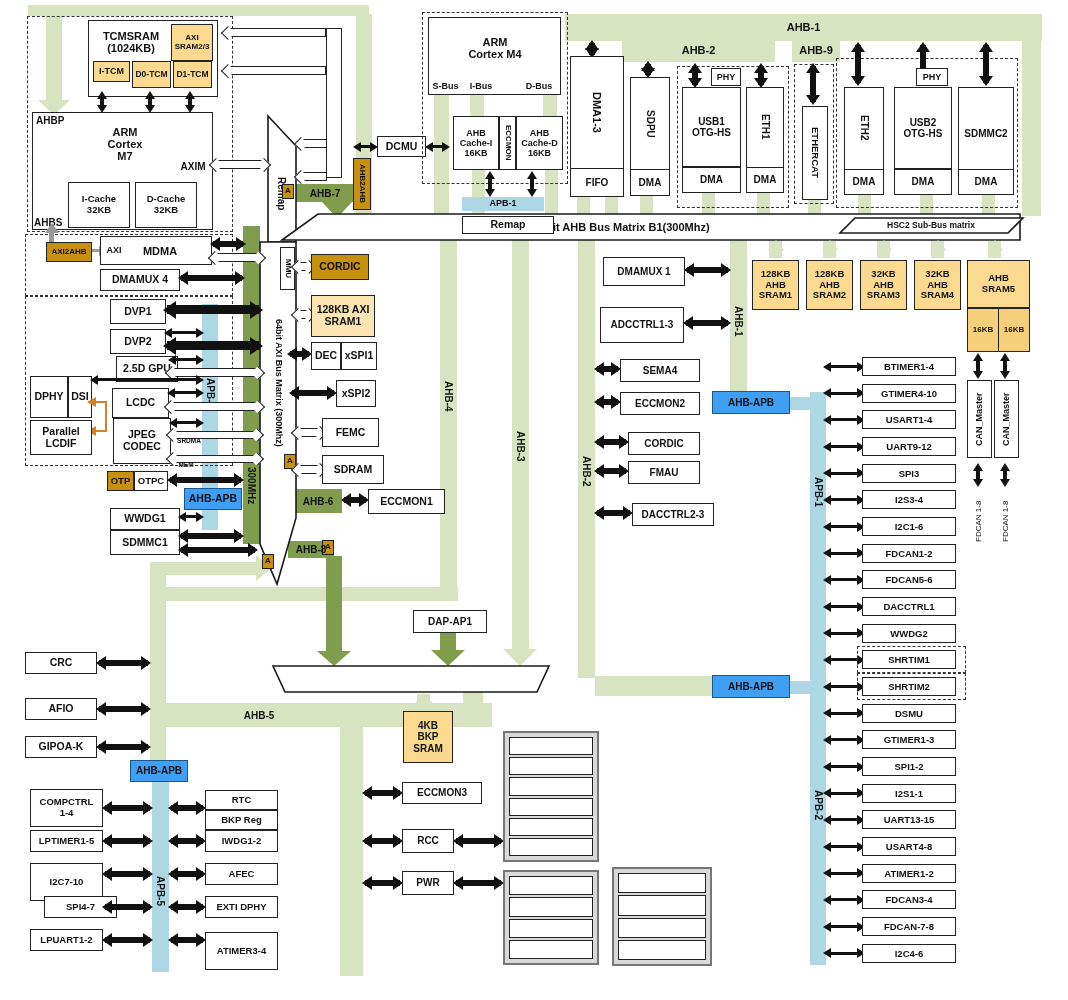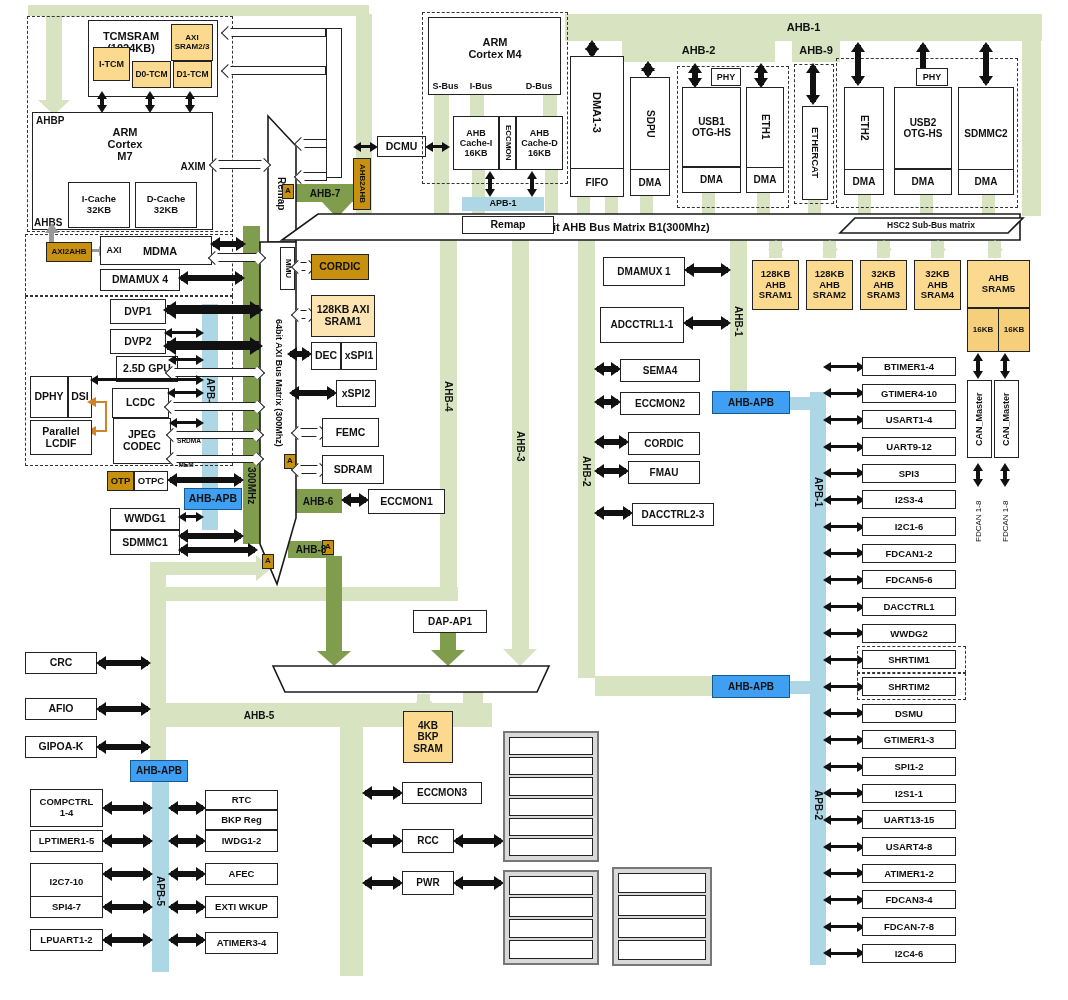--- a/index.html
+++ b/index.html
@@ -158,21 +158,21 @@
   <div class="b gd f8" style="left:284px;top:454px;width:12px;height:15px">A</div>
   <div class="b gd f8" style="left:322px;top:540px;width:12px;height:15px">A</div>
   <div class="b gd f8" style="left:262px;top:554px;width:12px;height:15px">A</div>
 
   <div class="dsh" style="left:27px;top:16px;width:206px;height:216px"></div>
   <div class="b" style="left:88px;top:20px;width:130px;height:77px"></div>
   <div class="lab f11" style="left:90px;top:26px;width:82px;height:32px">TCMSRAM
 (1024KB)</div>
   <div class="b yl f8" style="left:171px;top:24px;width:42px;height:37px">AXI
 SRAM2/3</div>
-  <div class="b yl f9" style="left:93px;top:47px;width:37px;height:34px">I-TCM</div>
+  <div class="b yl f9" style="left:93px;top:61px;width:37px;height:21px">I-TCM</div>
   <div class="b yl f85" style="left:132px;top:61px;width:39px;height:27px">D0-TCM</div>
   <div class="b yl f85" style="left:173px;top:61px;width:39px;height:27px">D1-TCM</div>
   <div class="av thn" style="left:100px;top:94px;height:16px"></div>
   <div class="av thn" style="left:148px;top:94px;height:16px"></div>
   <div class="av thn" style="left:188px;top:94px;height:16px"></div>
   <div class="b" style="left:32px;top:112px;width:181px;height:118px"></div>
   <div class="lab f10 laleft" style="left:36px;top:114px;width:40px;height:13px">AHBP</div>
   <div class="lab f11" style="left:75px;top:118px;width:100px;height:52px">ARM
 Cortex
 M7</div>
@@ -363,21 +363,21 @@
   <div class="av thn" style="left:1003px;top:466px;height:18px"></div>
   <div class="lab vtu f8" style="left:968px;top:490px;width:23px;height:62px;font-weight:400">FDCAN 1-8</div>
   <div class="lab vtu f8" style="left:995px;top:490px;width:23px;height:62px;font-weight:400">FDCAN 1-8</div>
 
   <div class="lab vt f10" style="left:730px;top:295px;width:17px;height:52px">AHB-1</div>
   <div class="lab vt f10" style="left:578px;top:445px;width:17px;height:52px">AHB-2</div>
   <div class="lab vt f10" style="left:512px;top:420px;width:17px;height:52px">AHB-3</div>
   <div class="lab vt f10" style="left:440px;top:370px;width:17px;height:52px">AHB-4</div>
   <div class="b f10" style="left:603px;top:257px;width:82px;height:29px">DMAMUX 1</div>
   <div class="ah" style="left:687px;top:267px;width:41px"></div>
-  <div class="b f10" style="left:600px;top:307px;width:84px;height:36px">ADCCTRL1-1</div>
+  <div class="b f10" style="left:600px;top:307px;width:84px;height:36px">ADCCTRL1-3</div>
   <div class="ah" style="left:686px;top:320px;width:42px"></div>
   <div class="ah" style="left:597px;top:366px;width:21px"></div>
   <div class="b f10" style="left:620px;top:359px;width:80px;height:23px">SEMA4</div>
   <div class="ah" style="left:597px;top:399px;width:21px"></div>
   <div class="b f10" style="left:620px;top:392px;width:80px;height:23px">ECCMON2</div>
   <div class="ah" style="left:597px;top:439px;width:29px"></div>
   <div class="b f10" style="left:628px;top:432px;width:72px;height:23px">CORDIC</div>
   <div class="ah" style="left:597px;top:468px;width:29px"></div>
   <div class="b f10" style="left:628px;top:461px;width:72px;height:23px">FMAU</div>
   <div class="ah" style="left:597px;top:510px;width:33px"></div>
@@ -537,23 +537,23 @@
   <div class="b f95" style="left:30px;top:830px;width:73px;height:22px">LPTIMER1-5</div>
   <div class="ah" style="left:105px;top:838px;width:45px"></div>
   <div class="ah" style="left:171px;top:838px;width:32px"></div>
   <div class="b f95" style="left:205px;top:830px;width:73px;height:22px">IWDG1-2</div>
 
   <div class="b f95" style="left:30px;top:863px;width:73px;height:38px">I2C7-10</div>
   <div class="ah" style="left:105px;top:871px;width:45px"></div>
   <div class="ah" style="left:171px;top:871px;width:32px"></div>
   <div class="b f95" style="left:205px;top:863px;width:73px;height:22px">AFEC</div>
 
-  <div class="b f95" style="left:30px;top:896px;width:73px;height:22px">SPI4-7</div>
+  <div class="b f95" style="left:44px;top:896px;width:73px;height:22px">SPI4-7</div>
   <div class="ah" style="left:105px;top:904px;width:45px"></div>
   <div class="ah" style="left:171px;top:904px;width:32px"></div>
-  <div class="b f95" style="left:205px;top:896px;width:73px;height:22px">EXTI WKUP</div>
+  <div class="b f95" style="left:205px;top:896px;width:73px;height:22px">EXTI DPHY</div>
 
   <div class="b f95" style="left:30px;top:929px;width:73px;height:22px">LPUART1-2</div>
   <div class="ah" style="left:105px;top:937px;width:45px"></div>
   <div class="ah" style="left:171px;top:937px;width:32px"></div>
-  <div class="b f95" style="left:205px;top:932px;width:73px;height:22px">ATIMER3-4</div>
+  <div class="b f95" style="left:205px;top:932px;width:73px;height:38px">ATIMER3-4</div>
 
 </div>
 
 </body></html>

